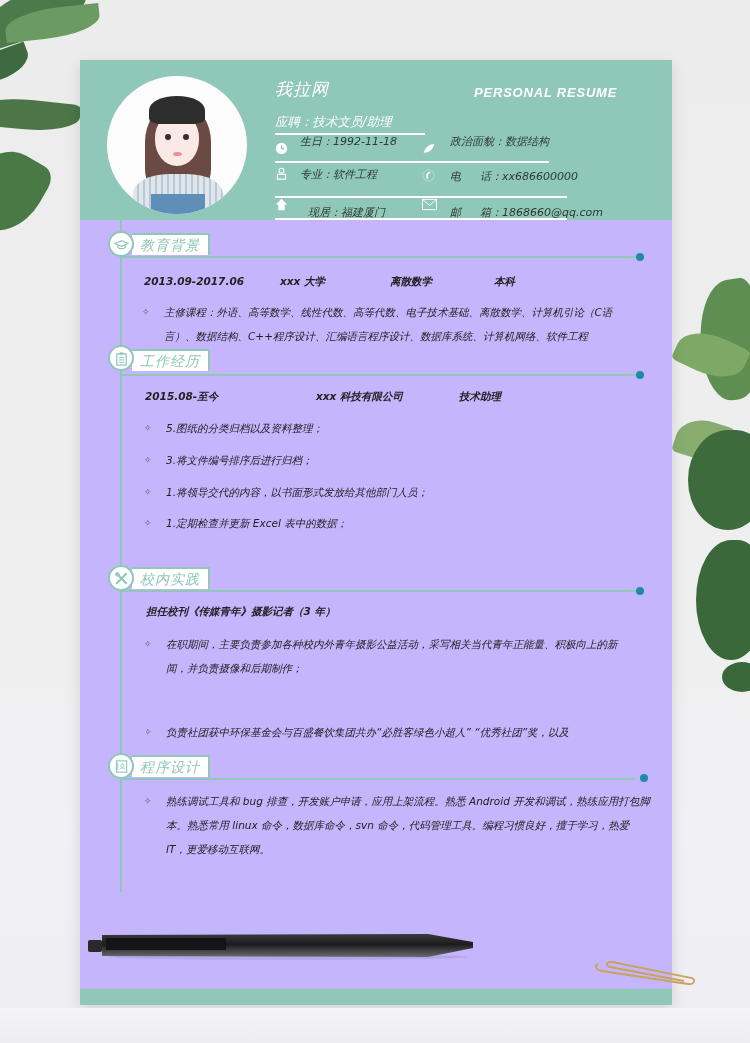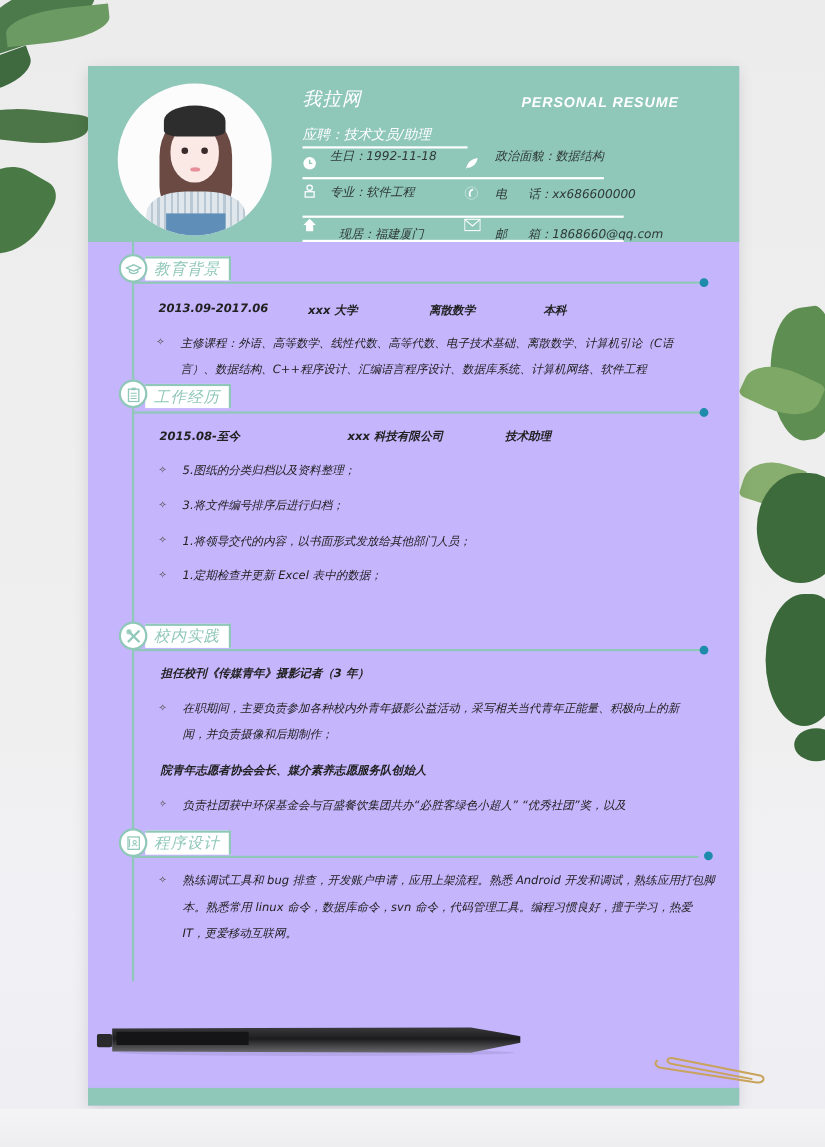--- a/index.html
+++ b/index.html
@@ -254,21 +254,20 @@
       <div class="sec-box">校内实践</div>
     </div>
     <div class="sec-rule" style="top:530px;"></div>
     <div class="sec-dot" style="left:556px; top:527px;"></div>
 
     <div class="sub-head" style="top:545px;">担任校刊《传媒青年》摄影记者（3 年）</div>
     <div class="bullet" style="top:572px; width:490px;">
       <span class="dia">✧</span>
         <span class="txt">在职期间，主要负责参加各种校内外青年摄影公益活动，采写相关当代青年正能量、积极向上的新闻，并负责摄像和后期制作；</span>
     </div>
-    <div class="sub-head" style="top:634px;">院青年志愿者协会会长、媒介素养志愿服务队创始人</div>
     <div class="bullet" style="top:660px; width:500px; height:24px; overflow:hidden;">
       <span class="dia">✧</span>
         <span class="txt">负责社团获中环保基金会与百盛餐饮集团共办“必胜客绿色小超人” “优秀社团”奖，以及</span>
     </div>
 
     <div class="sec-title" style="top:694px;">
       <div class="sec-circle">
         <svg viewBox="0 0 16 16">
             <rect x="2.5" y="2" width="11" height="12" fill="none" stroke="#8fc7b8" stroke-width="1.2"></rect>
             <path d="M4 4v8" stroke="#8fc7b8" stroke-width="1"></path>

